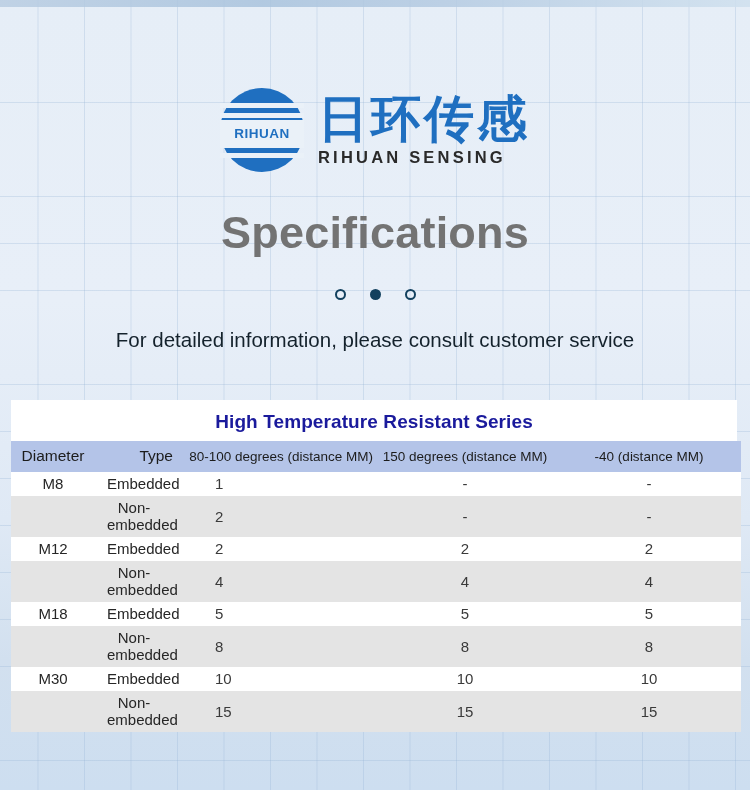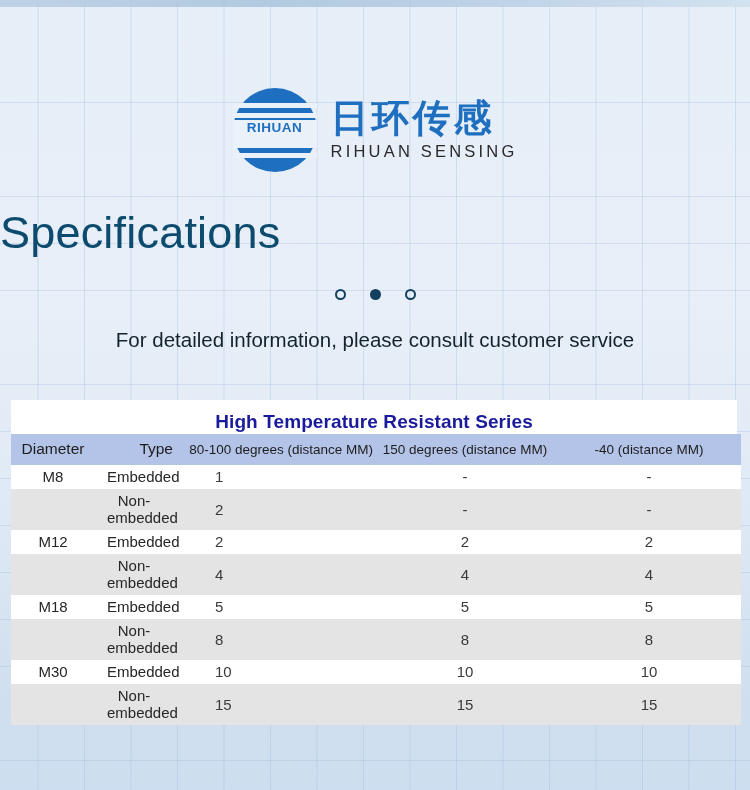--- a/index.html
+++ b/index.html
@@ -72,60 +72,61 @@
   .logo-stripe.s1 { top: 15px; }
   .logo-stripe.s2 { top: 25px; }
   .logo-stripe.s3 { top: 55px; }
   .logo-stripe.s4 { top: 65px; }
   #logo-band {
     position: absolute;
     top: 32px; left: 0; right: 0;
     height: 26px;
     background: #eaf1f8;
     display: flex;
-    align-items: flex-start;
+    align-items: center;
     justify-content: center;
   }
   #logo-mark-text {
     font-size: 13.5px;
     font-weight: bold;
     letter-spacing: .5px;
     color: #1f6fc0;
     font-family: "Liberation Sans", sans-serif;
   }
   #logo-words {
     margin-left: 14px;
     display: flex;
     flex-direction: column;
     align-items: flex-start;
   }
   #logo-cn {
-    font-size: 38px;
+    font-size: 50px;
     font-weight: bold;
     color: #1f6fc0;
     letter-spacing: 3px;
     line-height: 1.05;
     font-family: Liberation Serif, serif;
   }
   #logo-en {
     margin-top: 3px;
     font-size: 16.5px;
-    font-weight: normal;
+    font-weight: bold;
     letter-spacing: 3.2px;
     color: #2a2a2a;
     font-family: "Liberation Sans", sans-serif;
   }
 
   
   #page-title {
     position: absolute;
     top: 207px; left: 0; right: 0;
+    text-align: center;
     font-size: 45px;
-    font-weight: normal;
-    color: #0c4a6e;
+    font-weight: bold;
+    color: #737373;
     letter-spacing: .2px;
   }
 
   #dots {
     position: absolute;
     top: 289px; left: 0; right: 0;
     display: flex;
     justify-content: center;
     gap: 24px;
   }
@@ -152,21 +153,21 @@
     left: 11px;
     top: 400px;
     width: 726px;
     background: #ffffff;
   }
   #spec-table-title {
     text-align: center;
     font-size: 19px;
     font-weight: bold;
     color: #1a1a9c;
-    padding: 11px 0 1px;
+    padding: 11px 0 8px;
     letter-spacing: .1px;
   }
   table#spec-table {
     border-collapse: collapse;
     width: 100%;
     table-layout: fixed;
   }
   #spec-table th {
     background: #b4c4e8;
     color: #1c1c1c;

